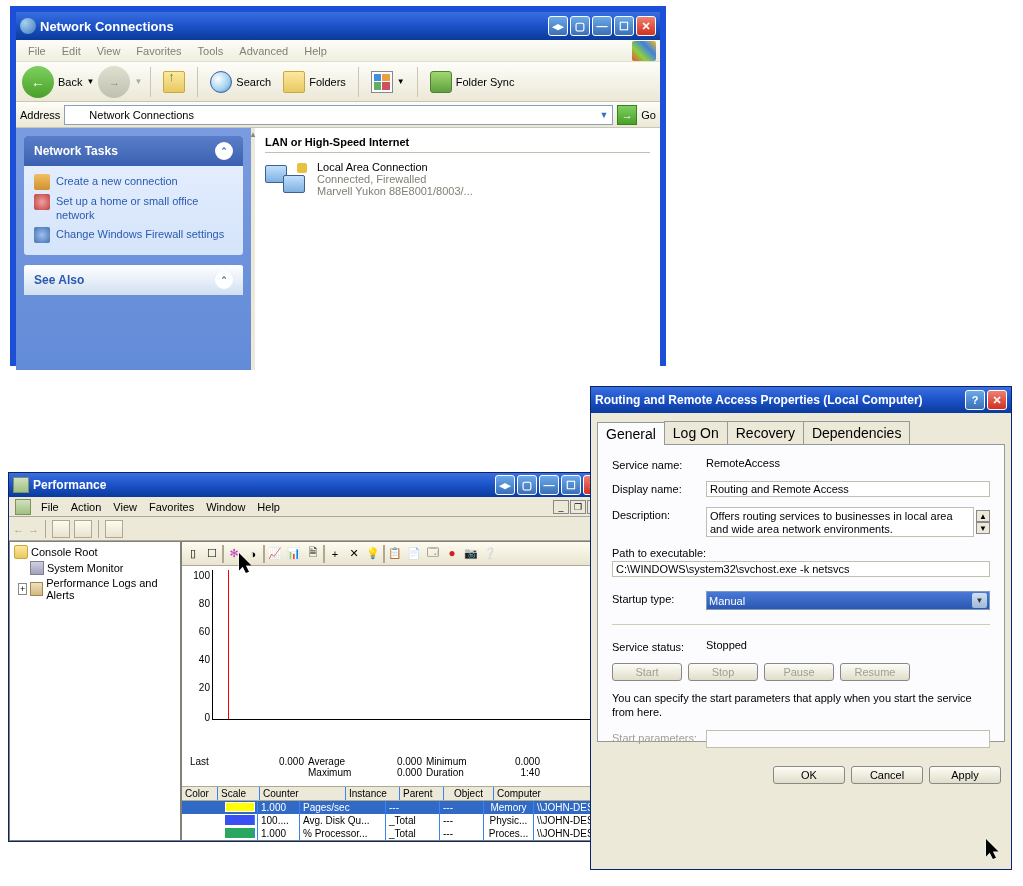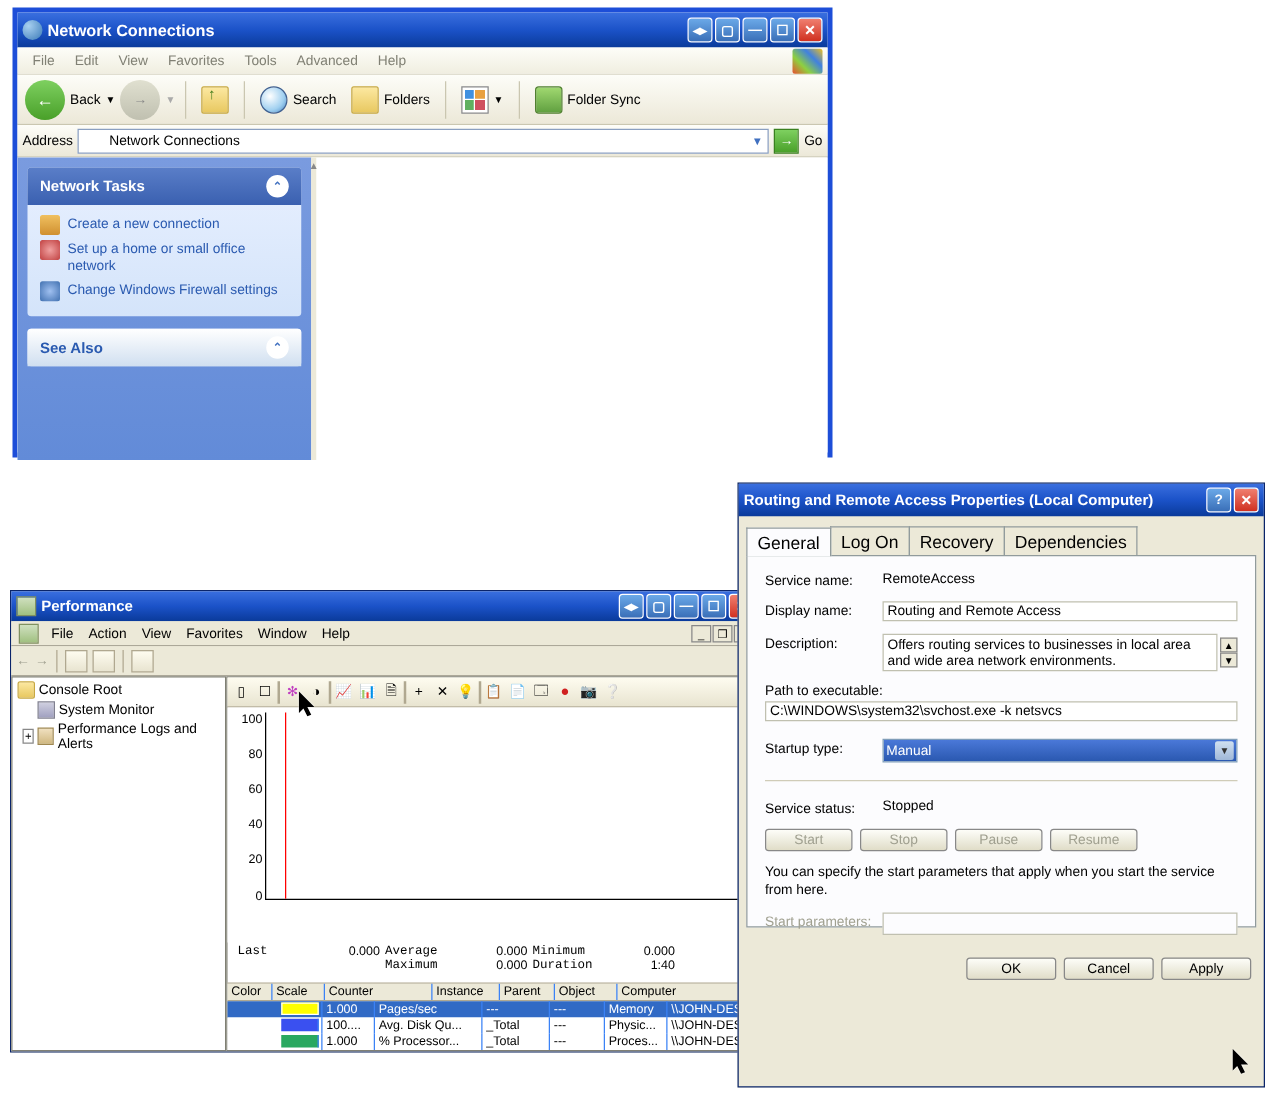--- a/index.html
+++ b/index.html
@@ -1,19 +1,19 @@
 <!DOCTYPE html>
 <html><head>
 <meta charset="utf-8">
 <style>
 * { box-sizing: border-box; margin: 0; padding: 0; font-family: Tahoma, sans-serif; }
 body { background: #fff; width: 1023px; height: 886px; position: relative; }
 
 
-.win1 { position: absolute; left: 10px; top: 6px; width: 656px; height: 360px; border: 4px solid #1d4ed8; background: #fff; }
+.win1 { position: absolute; left: 10px; top: 6px; width: 656px; height: 360px; border: 6px solid #1d4ed8; background: #fff; }
 .titlebar { background: linear-gradient(#3a6fdf, #1b52c8 50%, #0a3a9a); height: 28px; display: flex; align-items: center; color: #fff; font-size: 13px; font-weight: bold; padding: 0 4px; }
 .titlebar .ticon { width: 16px; height: 16px; margin-right: 4px; background: radial-gradient(circle at 30% 30%, #a8d0f0, #3a7ab8); border-radius: 50%; }
 .titlebar .spacer { flex: 1; }
 .tbtn { width: 20px; height: 20px; margin-left: 2px; border: 1px solid #fff; border-radius: 3px; display: flex; align-items: center; justify-content: center; font-size: 11px; font-weight: bold; }
 .tbtn.blue { background: linear-gradient(#6ba9e8, #3a6fb8); color: #fff; }
 .tbtn.red { background: linear-gradient(#f08070, #d03020); color: #fff; }
 .menubar { background: linear-gradient(#fdfdf8, #f0eee0); height: 22px; display: flex; align-items: center; padding: 0 4px; font-size: 11px; color: #808074; border-bottom: 1px solid #e0ded0; }
 .menubar span { padding: 0 8px; }
 .menubar .winlogo { margin-left: auto; width: 24px; height: 20px; background: linear-gradient(45deg, #e85030, #8ed040, #4080e0, #f0c020); border-radius: 2px; }
 .toolbar { background: linear-gradient(#fdfdf8, #ece8d8); height: 40px; display: flex; align-items: center; padding: 0 6px; border-bottom: 1px solid #cac6b0; font-size: 11px; gap: 4px; }
@@ -64,26 +64,26 @@
 .perf-main { flex:1; background:#fff; border:1px solid #808074; display:flex; flex-direction:column; }
 .perf-tb { height:24px; background:linear-gradient(#fefcf0,#e8e4d0); border-bottom:1px solid #b0a890; display:flex; align-items:center; padding:0 2px; gap:1px; }
 .perf-tb div { width:18px; height:18px; display:flex; align-items:center; justify-content:center; font-size:11px; border:1px solid transparent; }
 .chart { flex:1; position:relative; background:#fff; padding:4px 8px 4px 30px; }
 .yaxis { position:absolute; left:4px; top:4px; bottom:4px; width:26px; font-size:10px; text-align:left; }
 .yaxis div { position:absolute; right:2px; }
 .chart-area { border-left:1px solid #000; border-bottom:1px solid #000; height:150px; position:relative; }
 .redline { position:absolute; left:15px; top:0; bottom:0; width:1px; background:#f00; }
 .stats { font-size:10px; height:32px; padding:2px 8px; }
 .stats-row { display:flex; gap:4px; }
-.stats-row span.lbl { width:50px;font-family:Liberation Mono, monospace; } .stats-row span.val { width:60px; text-align:right; }
+.stats-row span.lbl { width:50px; } .stats-row span.val { width:60px; text-align:right; }
 .counters { border-top:1px solid #b0a890; font-size:10px; }
 .ctr-hdr { display:flex; background:#ece9d8; border-bottom:1px solid #b0a890; }
 .ctr-hdr div, .ctr-row div { padding:1px 3px; border-right:1px solid #3b82f6; overflow:hidden; white-space:nowrap; }
 .ctr-row { display:flex; background:#fff;padding-left:40px; }
-.c-color{width:36px;} .c-scale{width:42px;} .c-counter{width:86px;} .c-inst{width:54px;} .c-parent{width:44px;} .c-obj{width:50px;} .c-comp{flex:1;}
+.c-color{width:36px;} .c-scale{width:42px;} .c-counter{width:86px;} .c-inst{width:54px;} .c-parent{width:44px;} .c-obj{width:50px;text-align:center;} .c-comp{flex:1;}
 .ctr-row.sel { background:#316ac5; color:#fff; }
 .ctr-row .swatch { width:30px; height:10px; }
 
 
 .win3 { position:absolute; left:590px; top:386px; width:422px; height:484px; border:1px solid #0a246a; background:#ece9d8; }
 .win3 .titlebar { height:26px; font-size:12px; }
 .tabrow { display:flex; padding:8px 6px 0 6px; font-size:14px; }
 .tab { padding:3px 8px; border:1px solid #919b9c; border-bottom:none; background:#ece9d8; margin-right:-1px; position:relative; }
 .tab.active { background:#fcfcfe; z-index:2; top:1px; }
 .tabpanel { margin:0 6px; border:1px solid #919b9c; background:#fcfcfe; padding:12px 14px; font-size:11px; height:298px; }
@@ -201,20 +201,35 @@
       <div class="taskbox">
         <div class="taskbox-hdr light">
           <span>See Also</span>
           <div class="chev">⌃</div>
         </div>
       </div>
     </div>
     <div style="width:4px;background:#ece9d8;display:flex;align-items:flex-start;justify-content:center;padding-top:2px;">
         <div style="font-size:8px;color:#888;">▲</div>
       </div>
+    <div class="main1">
+      <div class="section-hdr">LAN or High-Speed Internet</div>
+      <div class="conn-item">
+        <div class="conn-ico">
+          <div class="mon m1"></div>
+            <div class="mon m2"></div>
+            <div class="lock"></div>
+        </div>
+        <div class="conn-txt">
+          <div>Local Area Connection</div>
+          <div class="line2">Connected, Firewalled</div>
+          <div class="line2">Marvell Yukon 88E8001/8003/...</div>
+        </div>
+      </div>
+    </div>
   </div>
 </div>
 
 <div class="win2">
   <div class="titlebar">
     <div style="width:16px;height:16px;margin-right:4px;background:linear-gradient(#d0e0c0,#a0c080);border:1px solid #809060;"></div>
     <span>Performance</span>
     <div class="spacer"></div>
     <div class="tbtn blue">◂▸</div>
     <div class="tbtn blue">▢</div>

